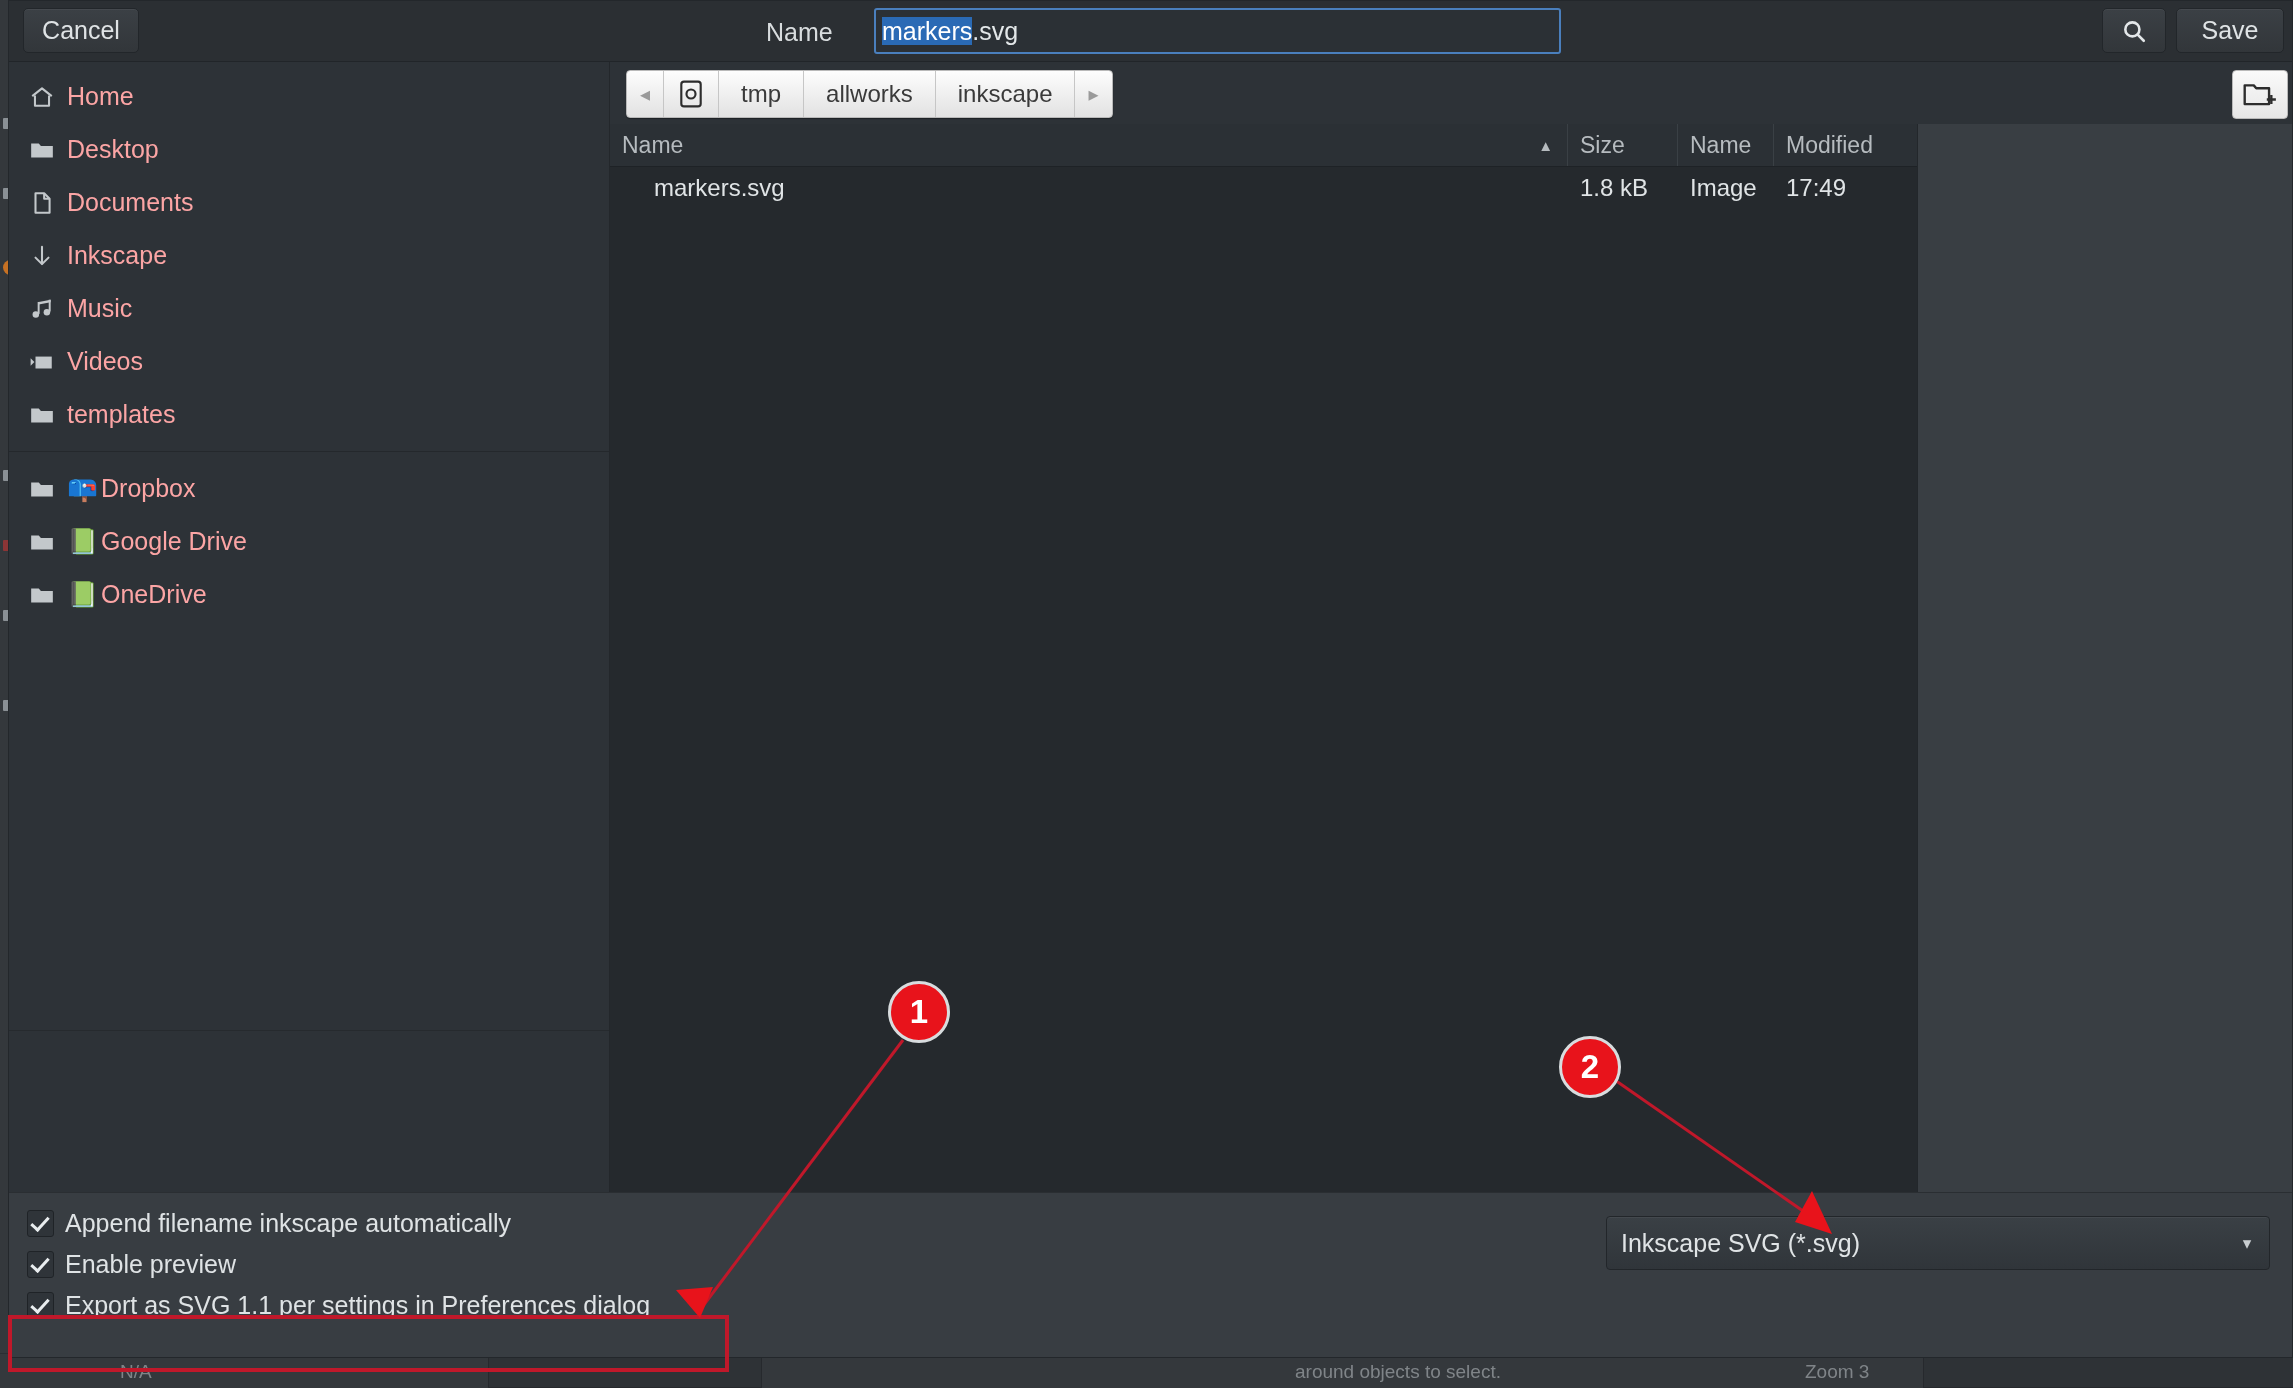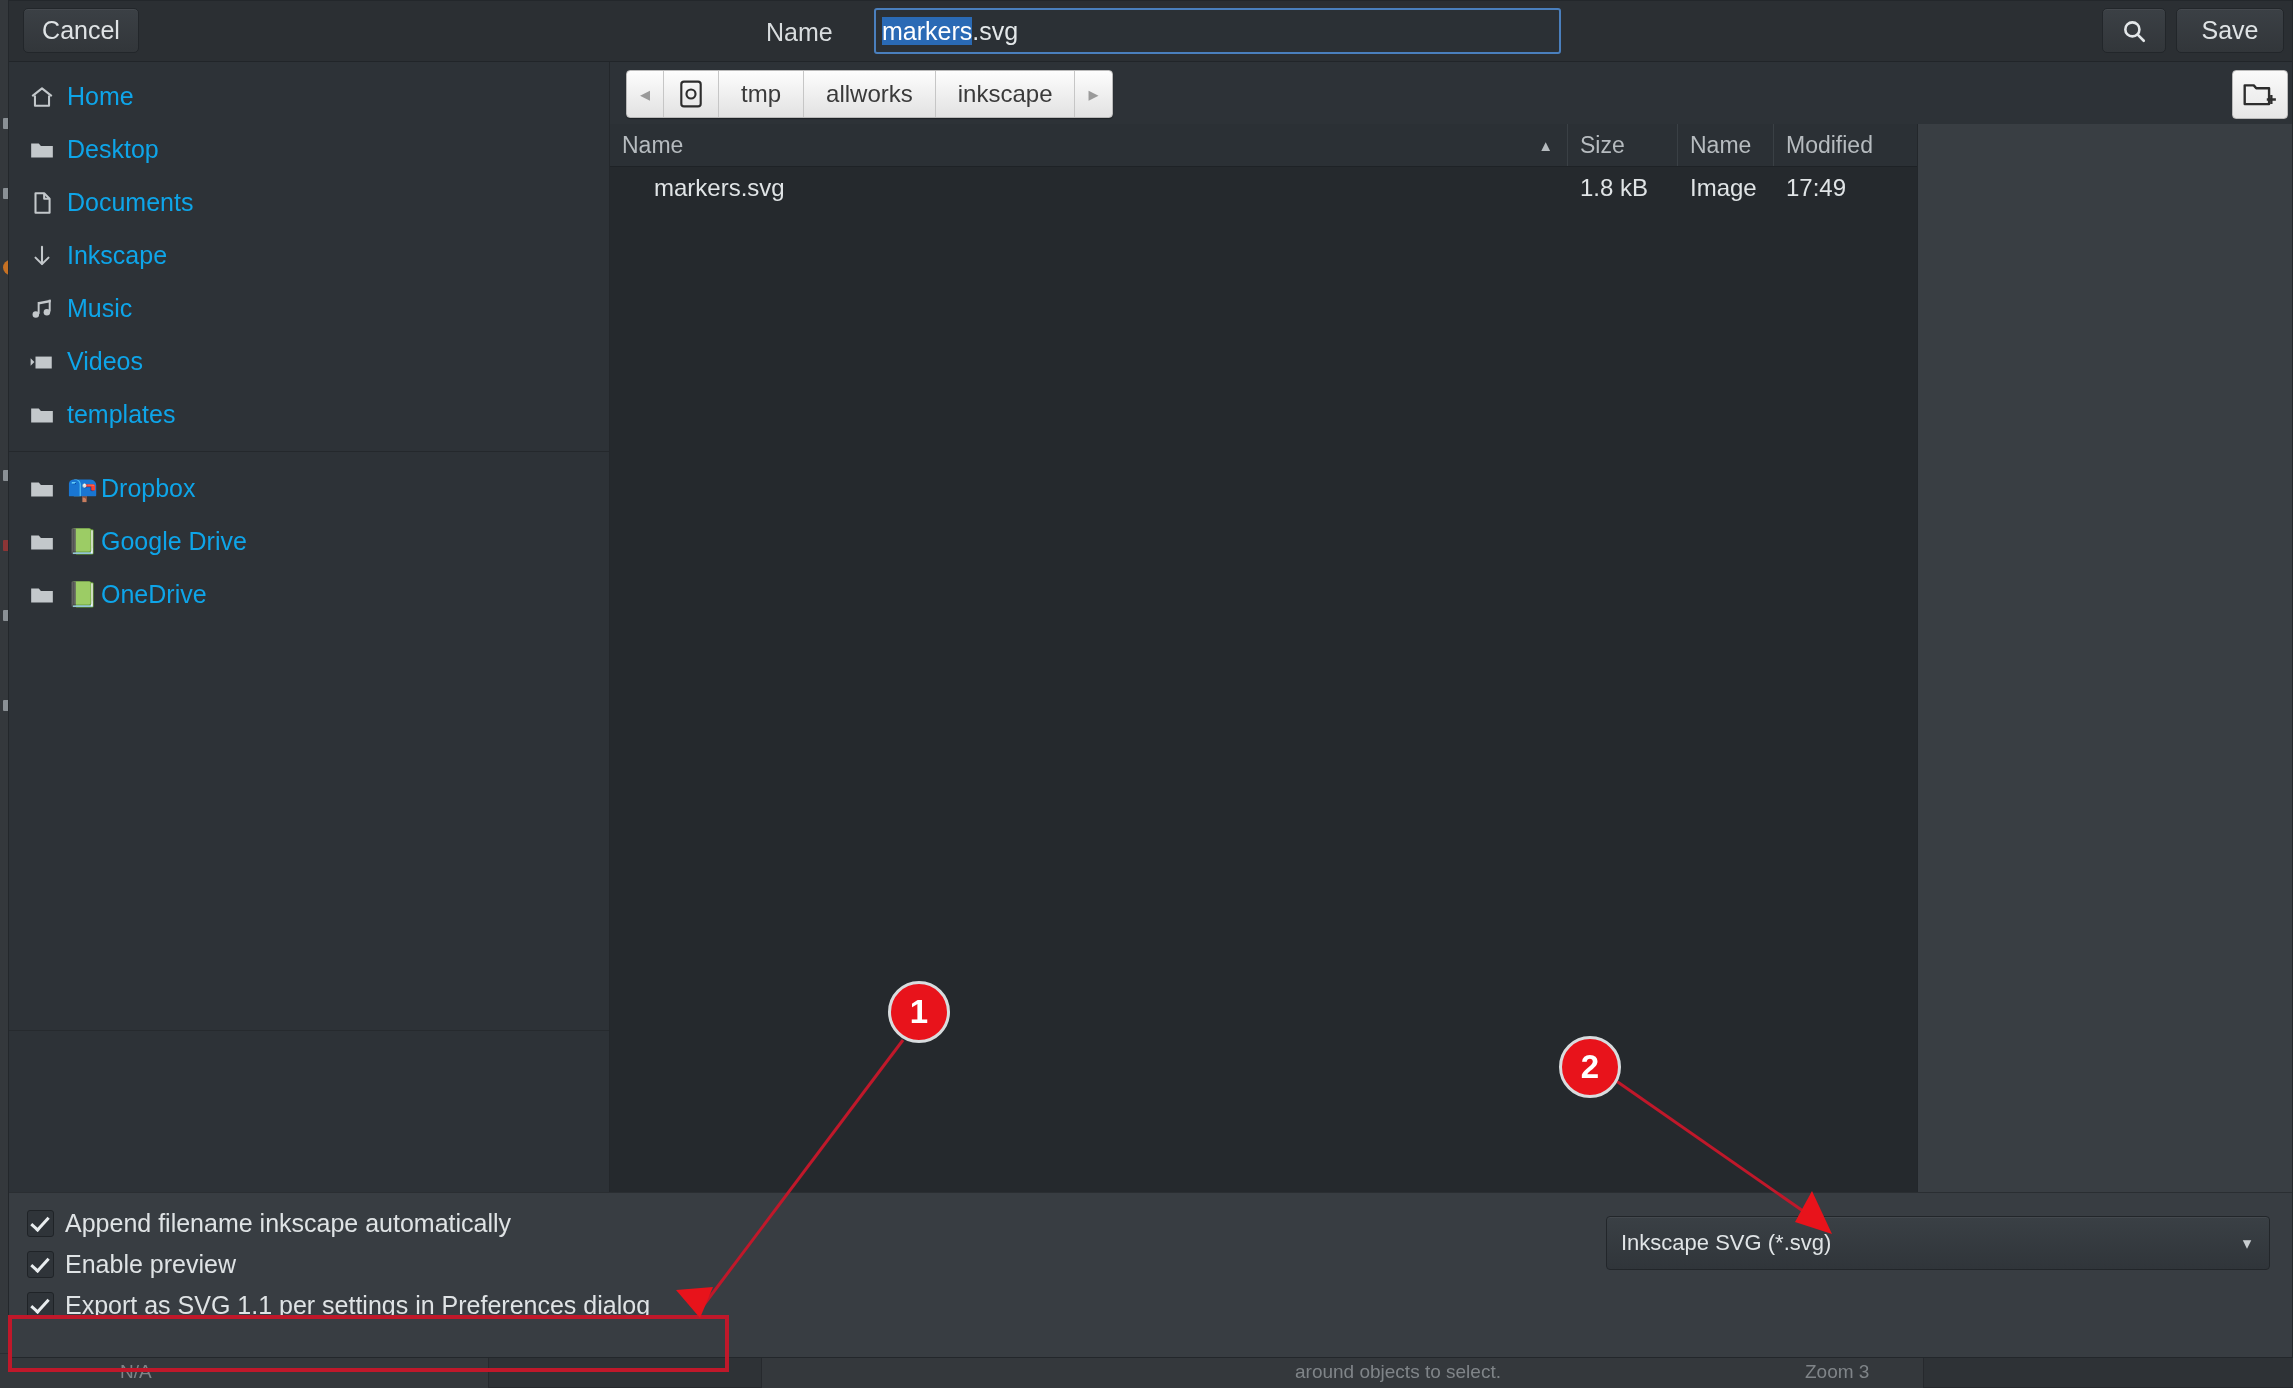--- a/index.html
+++ b/index.html
@@ -167,21 +167,21 @@
   }
   .places-badge {
     width: 34px;
     flex: 0 0 34px;
     font-size: 25px;
     line-height: 1;
     text-align: left;
   }
   .places-label {
     font-size: 25px;
-    color: #0ea5e9;
+    color: #fca5a5;
     white-space: nowrap;
   }
   #places-divider {
     height: 1px;
     background: #24282c;
     margin: 10px 0 10px 0;
   }
   #sidebar-lower-divider {
     position: absolute;
     left: 0; right: 0;
@@ -360,21 +360,21 @@
     border-radius: 4px;
     box-sizing: border-box;
     display: flex;
     align-items: center;
     cursor: default;
     box-shadow: inset 0 1px 0 rgba(255,255,255,.05);
   }
   #filetype-select .ft-text {
     flex: 1 1 auto;
     padding-left: 14px;
-    font-size: 22px;
+    font-size: 25px;
     color: #e0e4e6;
     white-space: nowrap;
     overflow: hidden;
   }
   #filetype-select .ft-caret {
     flex: 0 0 44px;
     text-align: center;
     font-size: 17px;
     color: #c9ced1;
   }

